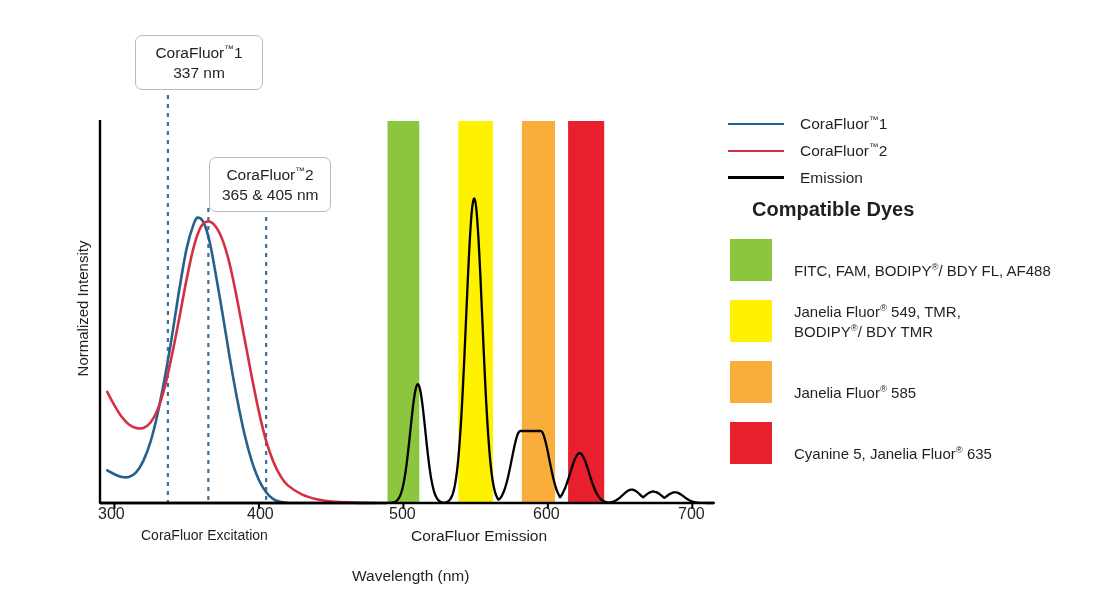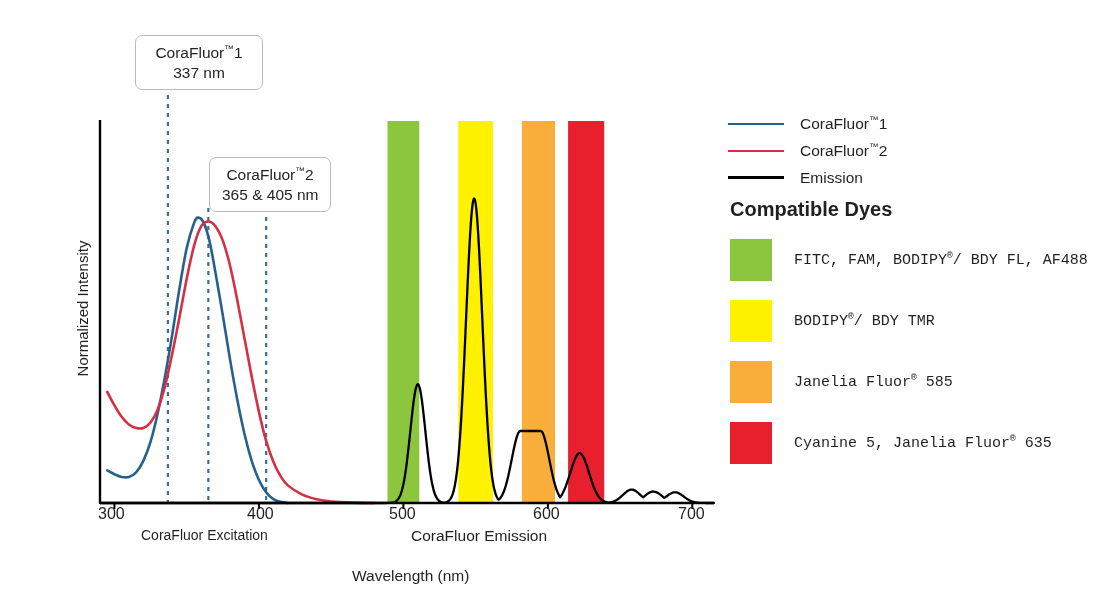--- a/index.html
+++ b/index.html
@@ -54,22 +54,22 @@
   }
 
   
   #legend{position:absolute;left:728px;top:110px;width:370px;}
   .leg-row{display:flex;align-items:center;height:27px;}
   .leg-line{width:56px;height:0;border-top-width:2.4px;border-top-style:solid;margin-right:16px;flex:0 0 auto;}
   .leg-txt{font-size:15.5px;color:#231f20;white-space:nowrap;}
 
   
   #dyes{position:absolute;left:730px;top:198px;width:372px;}
-  #dyes-title{font-size:20px;font-weight:bold;color:#231f20;margin-bottom:18px;}
-  .dye-row{display:flex;align-items:center;margin-bottom:19px;font-family:Liberation Mono, monospace;}
+  #dyes-title{font-size:20px;font-weight:bold;color:#231f20;margin-bottom:18px;margin-left:22px;}
+  .dye-row{display:flex;align-items:flex-end;margin-bottom:19px;}
   .dye-sw{width:42px;height:42px;flex:0 0 auto;margin-right:22px;}
   .dye-txt{font-size:15px;color:#231f20;line-height:1.32;}
   .dye-txt span{display:block;white-space:nowrap;}
   sup.reg{font-size:9.5px;vertical-align:super;}
 </style>
 </head>
 <body>
 
 <div id="figure">
 
@@ -134,20 +134,21 @@
     <div id="dyes-list">
         <div class="dye-row">
           <div class="dye-sw" style="background: rgb(140, 198, 62);"></div>
           <div class="dye-txt">
             <span>FITC, FAM, BODIPY<sup class="reg">®</sup>/ BDY FL, AF488</span>
           </div>
         </div>
         <div class="dye-row">
           <div class="dye-sw" style="background: rgb(255, 242, 0);"></div>
           <div class="dye-txt">
+            <span>Janelia Fluor<sup class="reg">®</sup> 549, TMR,</span>
             <span>BODIPY<sup class="reg">®</sup>/ BDY TMR</span>
           </div>
         </div>
         <div class="dye-row">
           <div class="dye-sw" style="background: rgb(249, 174, 60);"></div>
           <div class="dye-txt">
             <span>Janelia Fluor<sup class="reg">®</sup> 585</span>
           </div>
         </div>
         <div class="dye-row">

